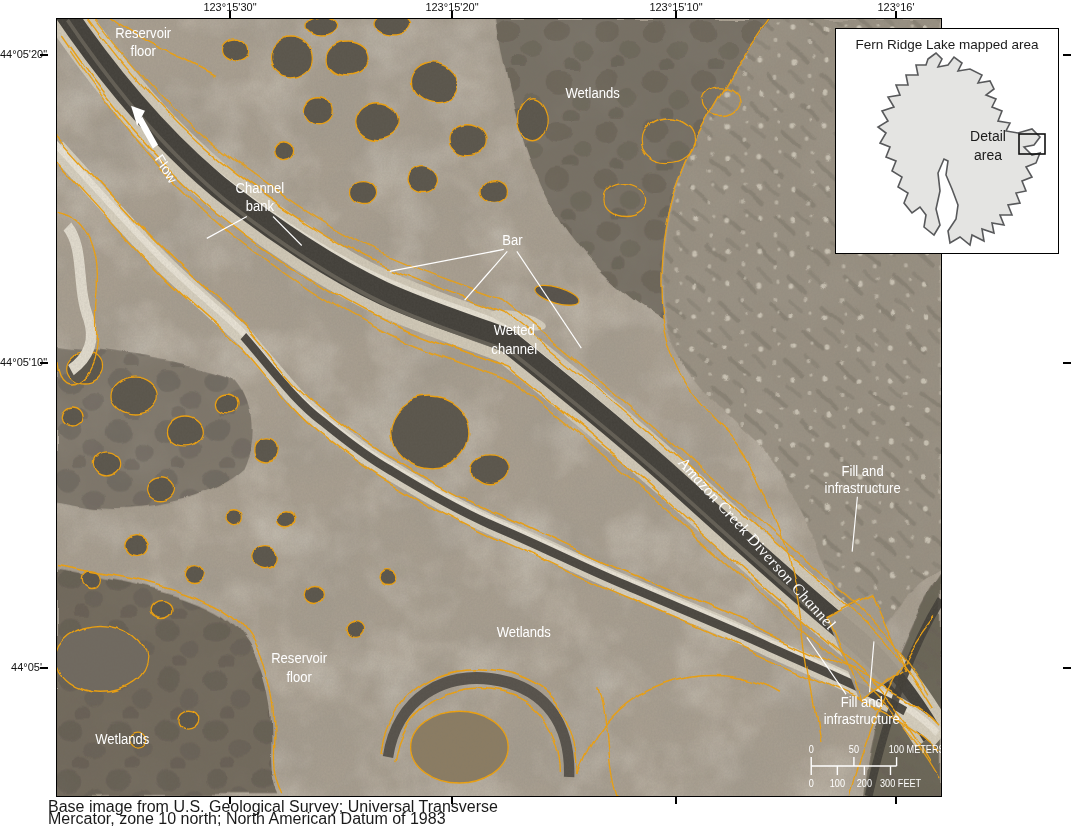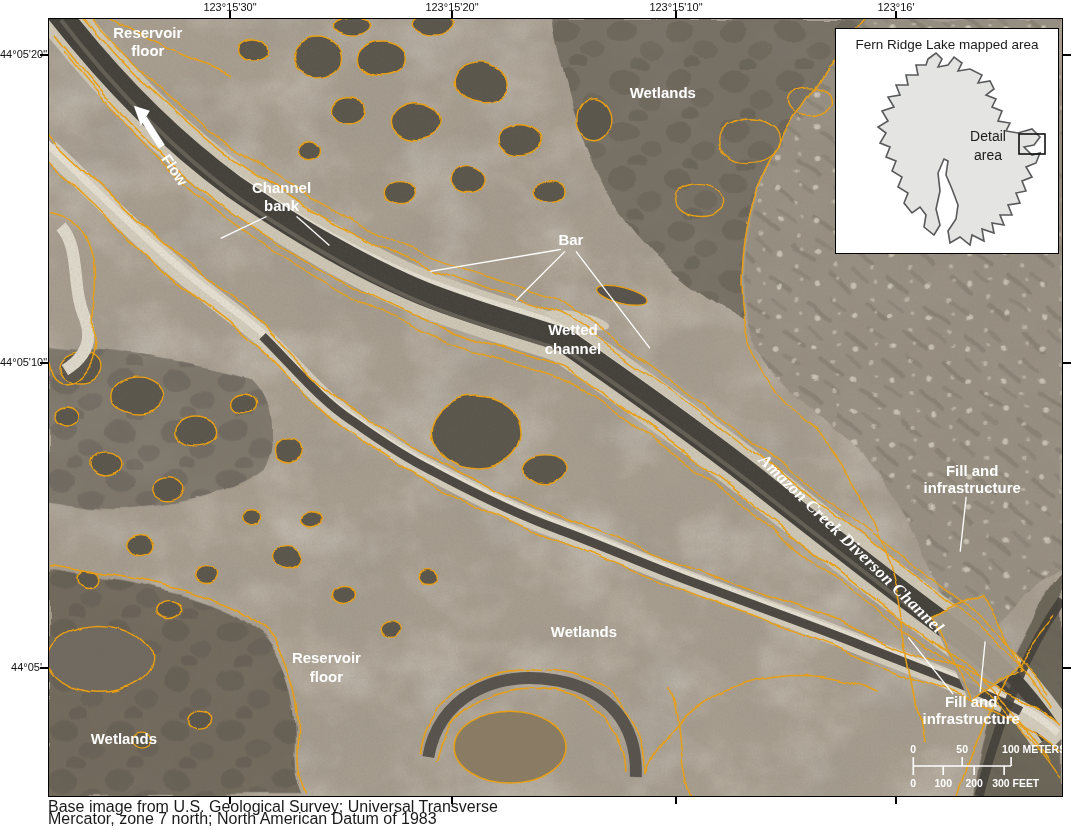--- a/index.html
+++ b/index.html
@@ -1,19 +1,19 @@
 <!DOCTYPE html>
 <html><head>
 <meta charset="utf-8">
 <style>
   html,body{margin:0;padding:0;background:#ffffff;}
   .page{position:relative;width:1075px;height:830px;background:#fff;overflow:hidden;
         font-family:"Liberation Sans",sans-serif;}
-  .map{position:absolute;left:48px;top:18px;width:1015px;height:779px;
-       border:1px solid #000;box-sizing:border-box;overflow:hidden;background:#a89e90;font-weight:bold;}
+  .map{position:absolute;left:56px;top:18px;width:886px;height:779px;
+       border:1px solid #000;box-sizing:border-box;overflow:hidden;background:#a89e90;}
   .mapsvg{display:block;width:100%;height:100%;}
   .gl{position:absolute;font-size:11px;color:#111;white-space:nowrap;}
   .gl-top{transform:translateX(-50%);top:1px;}
   .gl-left{left:0;width:42px;text-align:right;}
   .tick{position:absolute;background:#000;}
   .tick-v{width:1.5px;height:8px;}
   .tick-h{width:8px;height:1.5px;}
   .caption{position:absolute;left:48px;top:801px;font-size:16px;line-height:12px;color:#1a1a1a;}
   .inset{position:absolute;left:835px;top:28px;width:224px;height:226px;background:#fff;
          border:1px solid #000;box-sizing:border-box;}
@@ -253,16 +253,16 @@
       <text class="ins" x="111" y="20" font-size="13.5" text-anchor="middle">Fern Ridge Lake mapped area</text>
       <polygon points="92,30 100,24 106,30 102,38 112,36 118,28 126,34 122,42 134,40 146,46 142,54 154,52 158,60 150,66 160,70 156,78 166,82 162,92 174,94 170,102 182,104 196,100 204,108 198,116 188,118 196,126 204,124 200,134 190,138 196,148 186,152 190,162 180,164 184,174 172,176 176,186 164,186 168,196 156,194 158,204 146,200 148,212 136,206 134,216 124,208 114,214 112,202 120,190 122,176 116,160 110,146 112,132 108,130 102,144 104,162 100,180 104,196 98,206 88,198 90,186 84,178 76,184 68,174 72,164 62,158 66,148 56,142 60,132 50,128 54,118 44,114 50,104 42,98 52,92 46,82 58,78 52,68 64,66 60,56 72,56 70,46 82,46 80,36 90,36" fill="#e4e4e2" stroke="#58595b" stroke-width="1.6"></polygon>
       <rect x="183" y="105" width="26" height="20" fill="none" stroke="#111111" stroke-width="1.6"></rect>
       <text class="ins" x="152" y="112" font-size="14" text-anchor="middle">Detail</text>
       <text class="ins" x="152" y="131" font-size="14" text-anchor="middle">area</text>
     </svg>
   </div>
 
   <div class="caption">
     <div>Base image from U.S. Geological Survey; Universal Transverse</div>
-    <div>Mercator, zone 7 north; North American Datum of 1983</div>
+    <div>Mercator, zone 10 north; North American Datum of 1983</div>
   </div>
 
 </div>
 
 </body></html>

